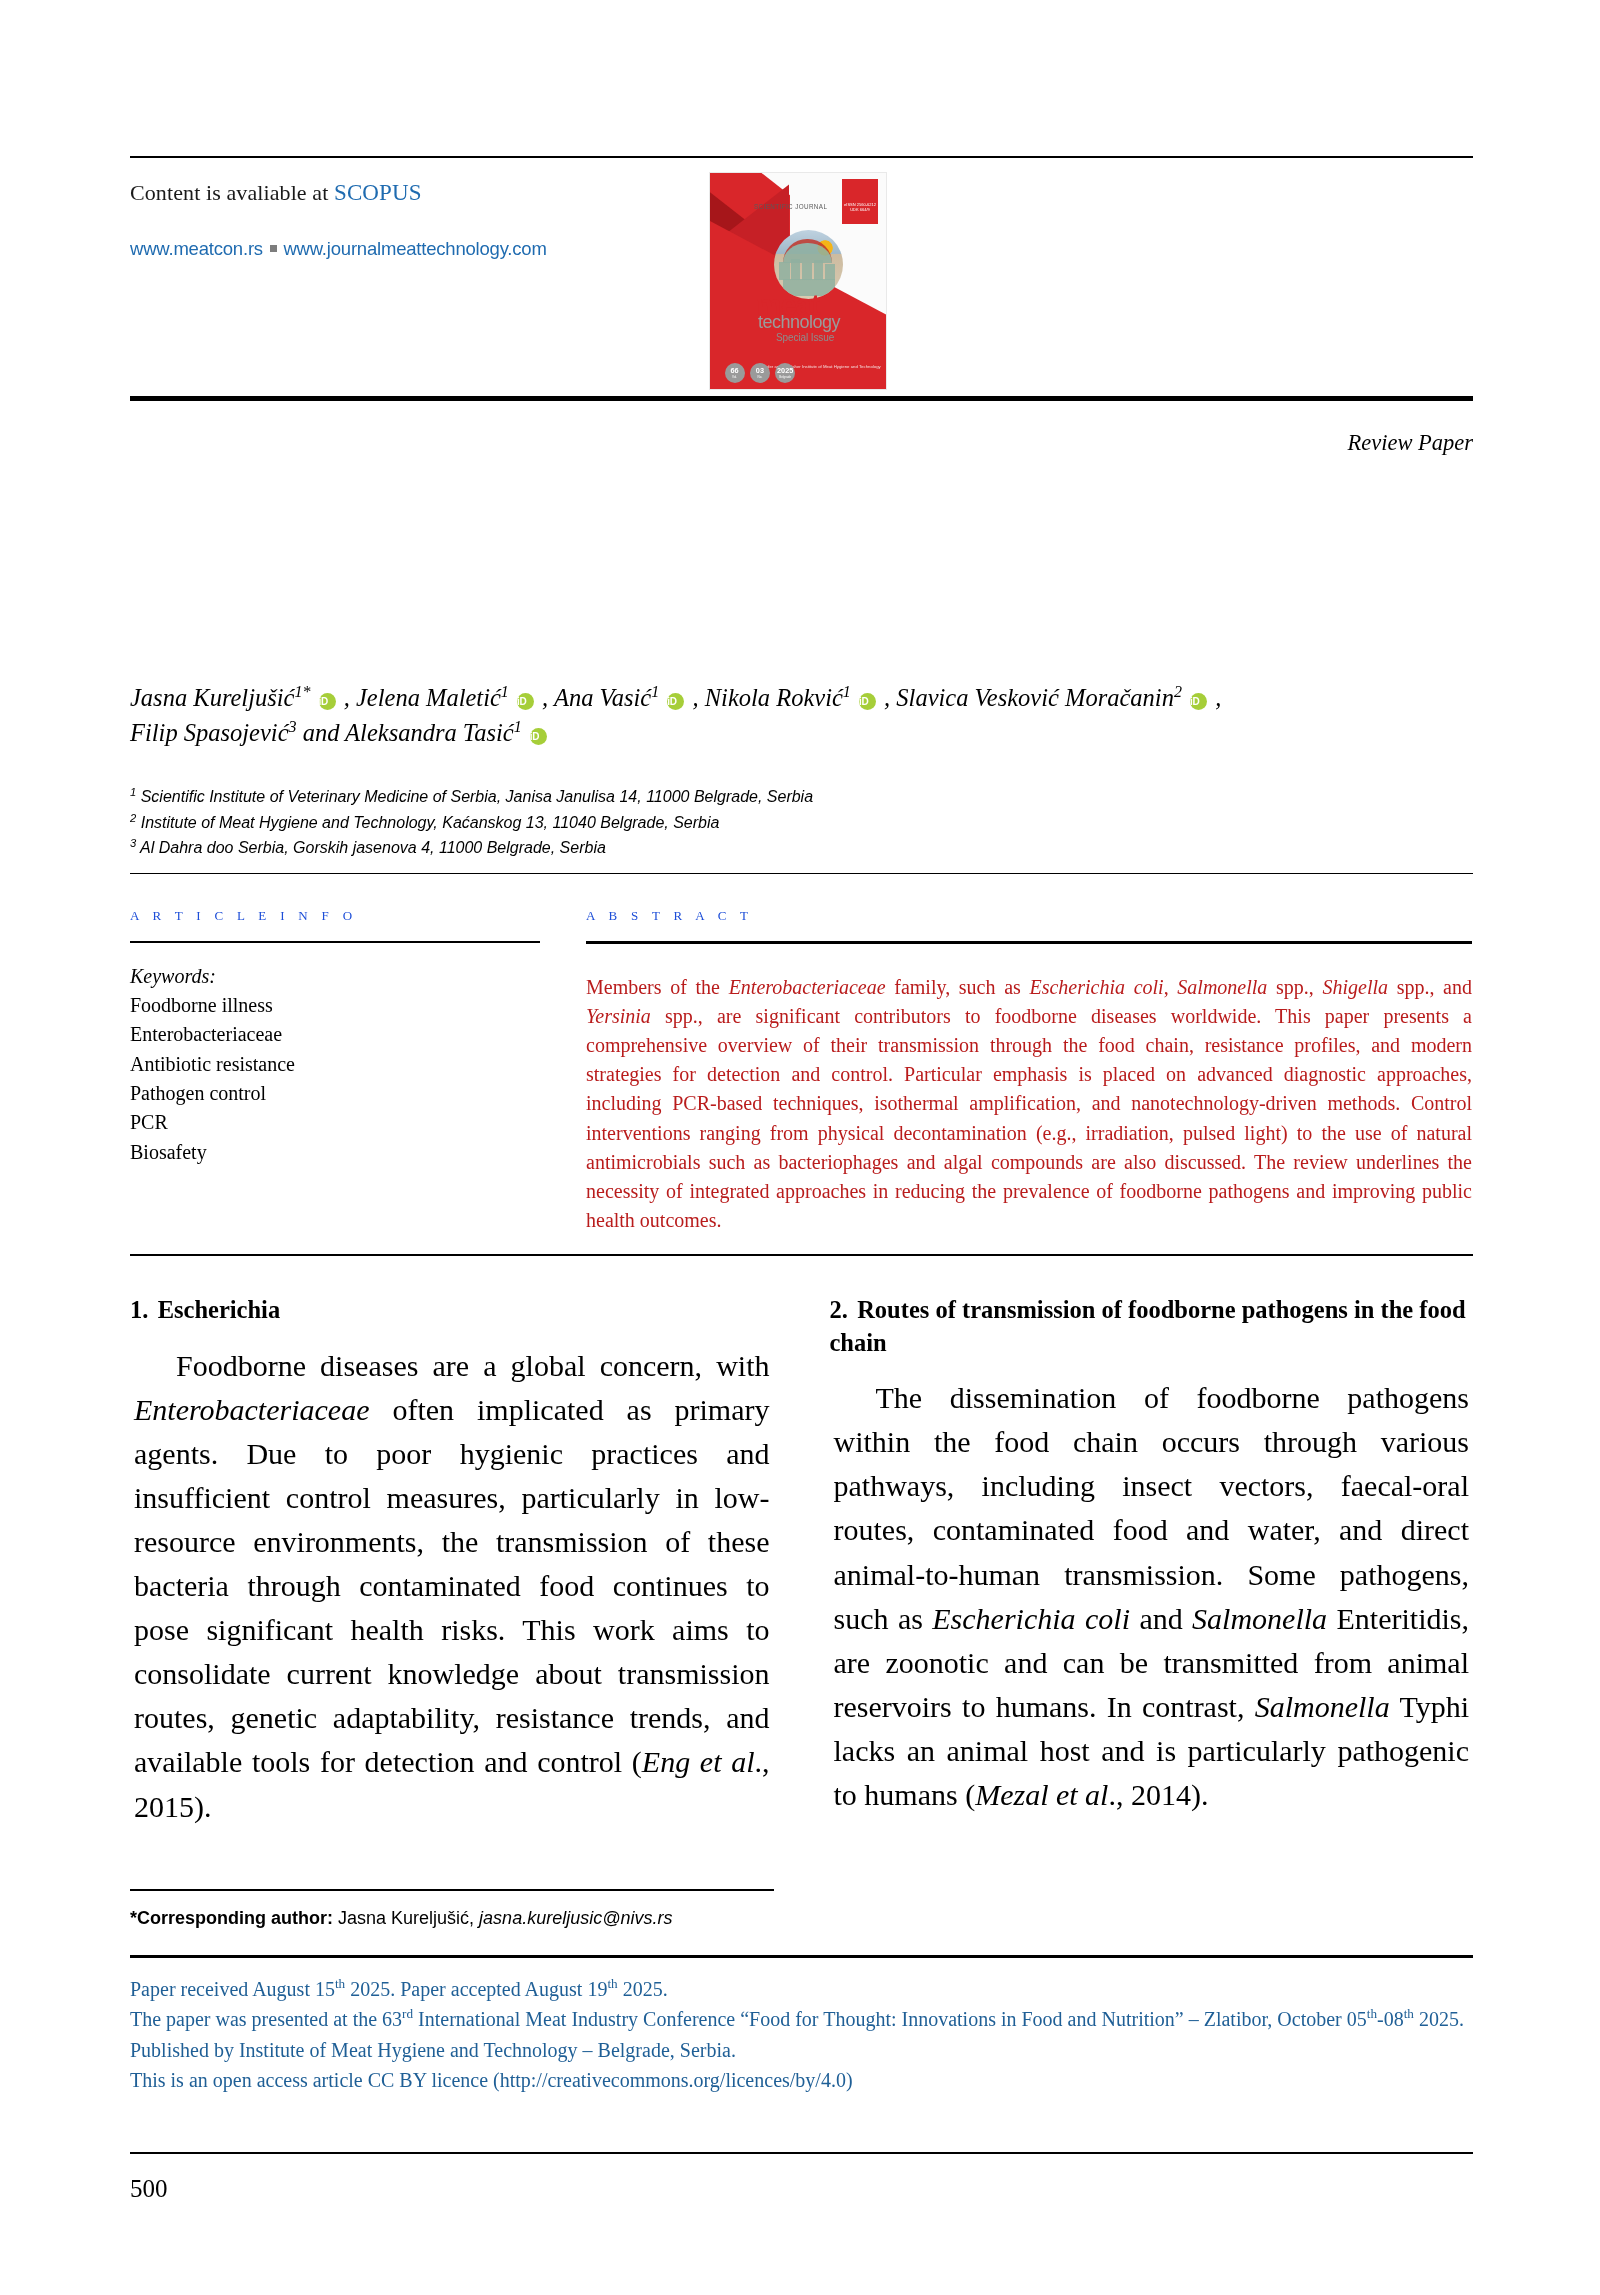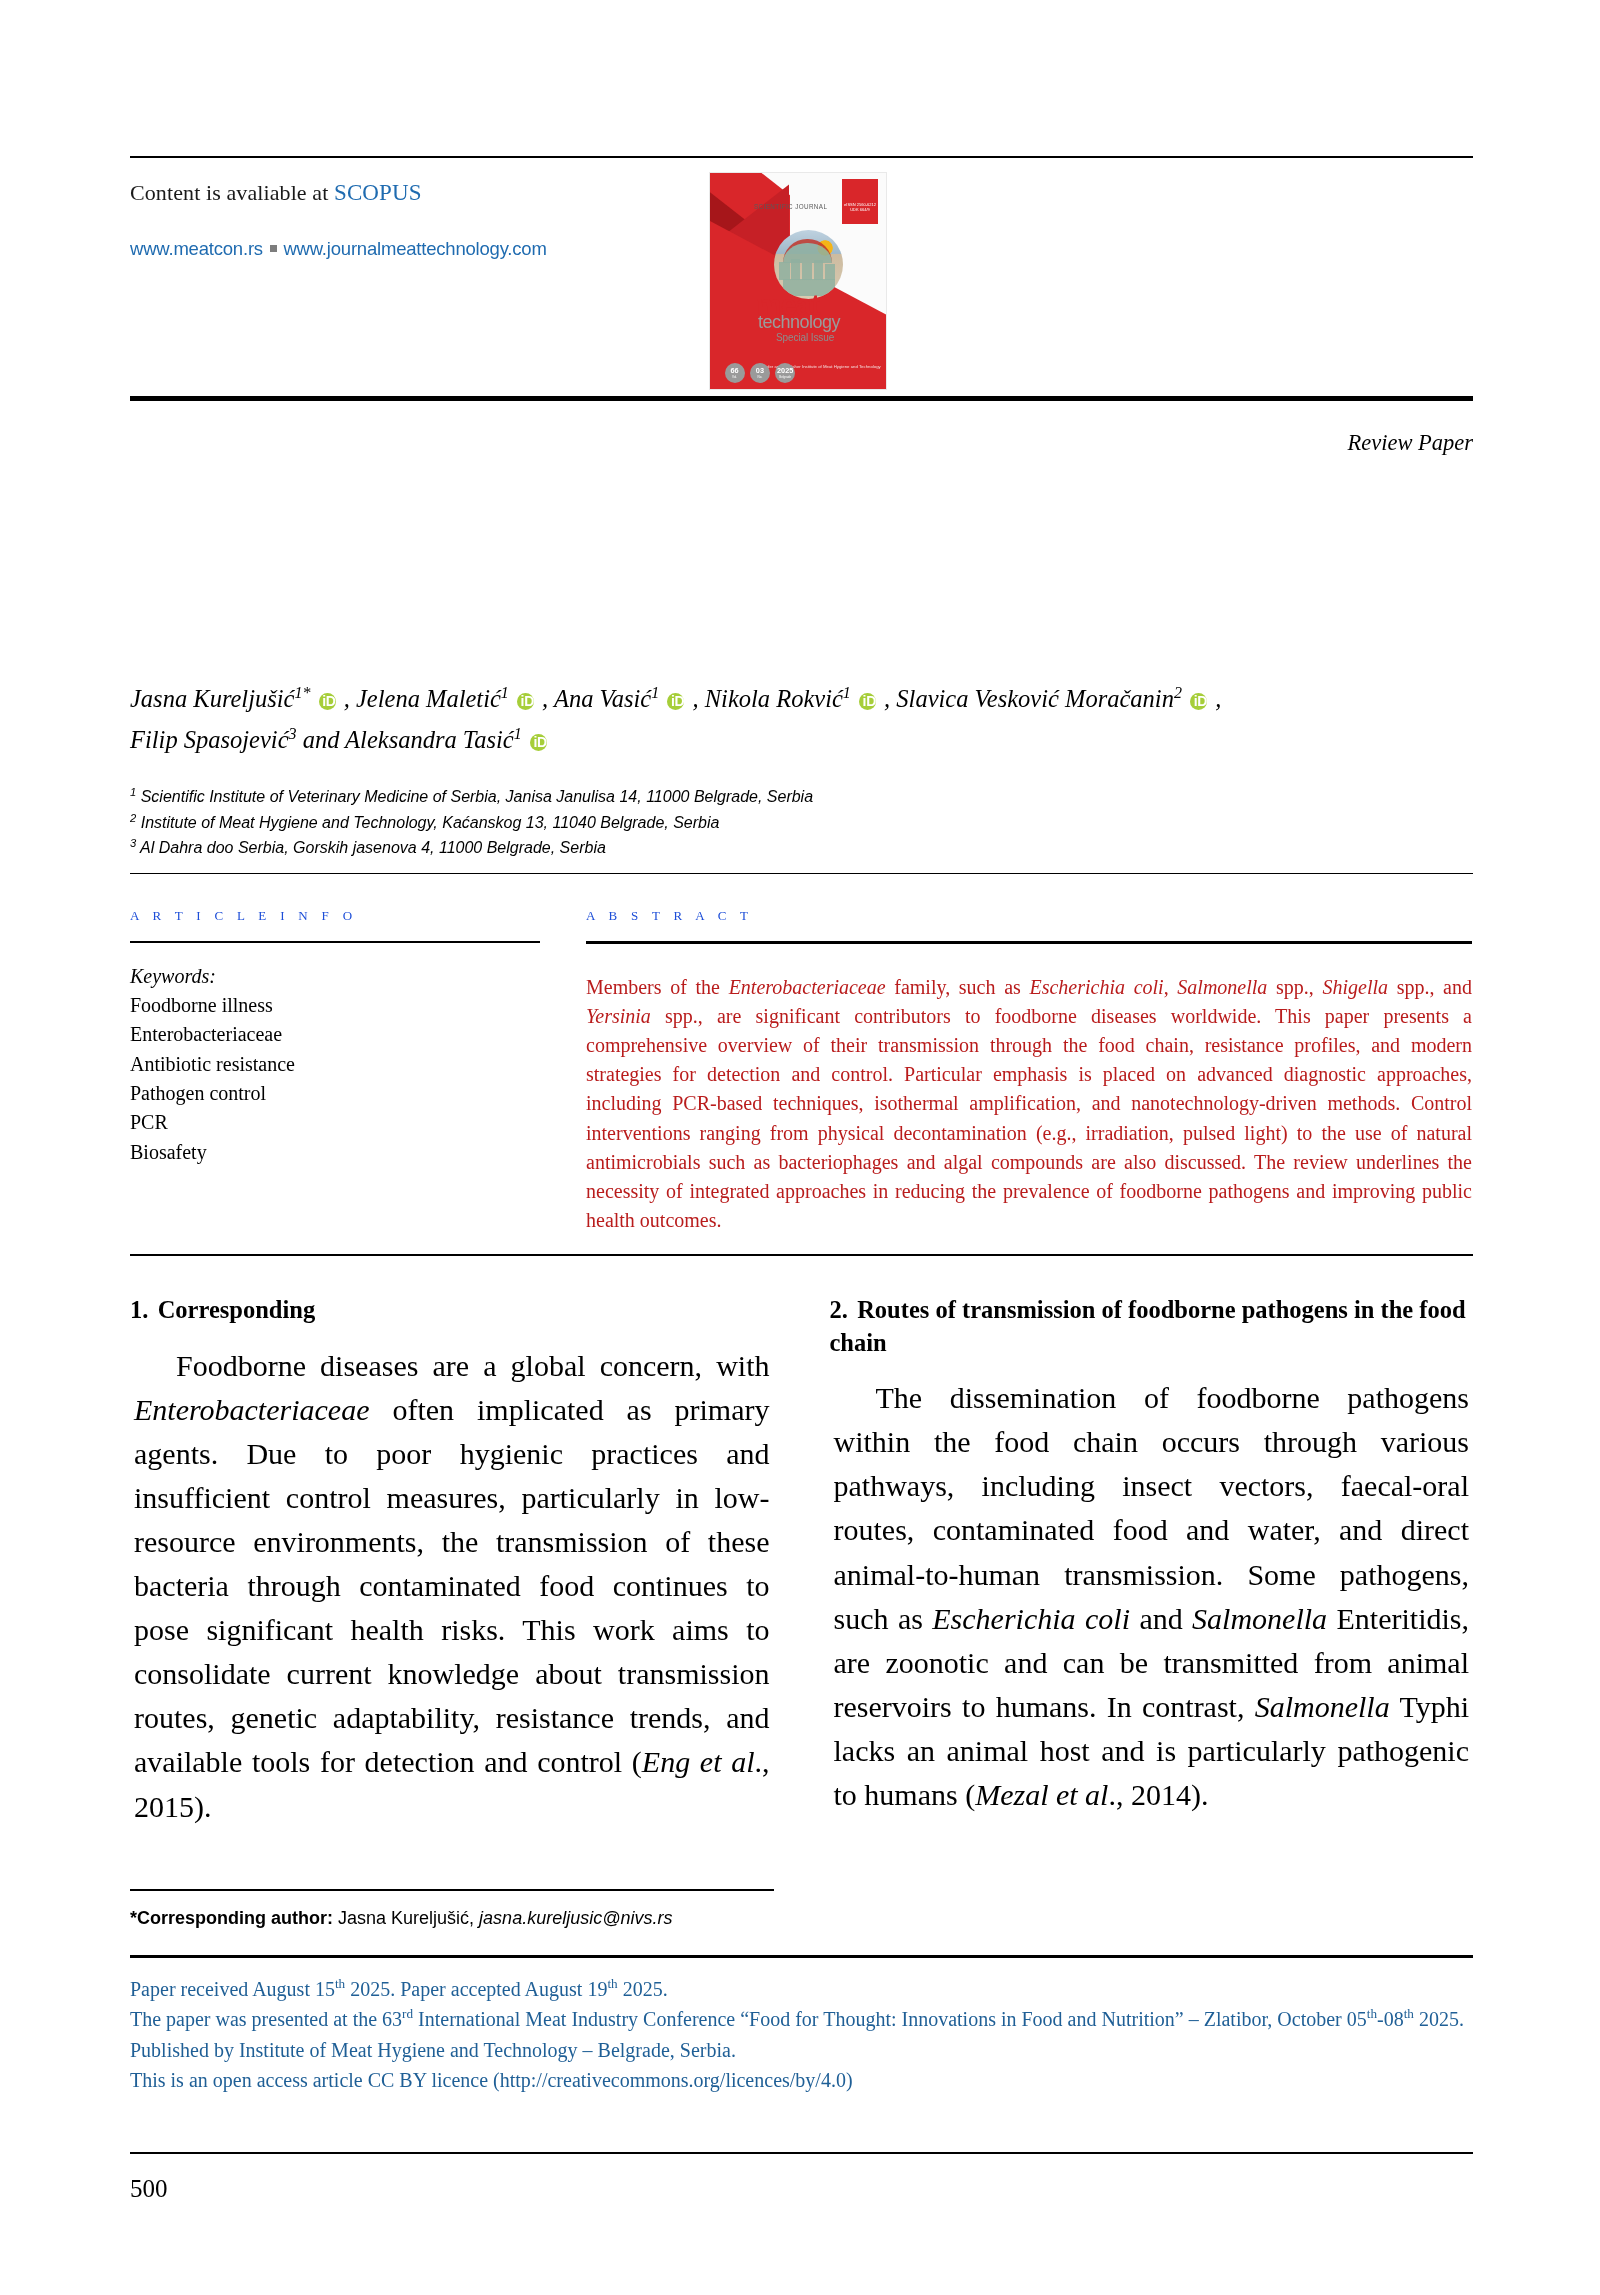--- a/index.html
+++ b/index.html
@@ -235,25 +235,25 @@
   .sup { font-size: 16px; vertical-align: super; font-style: italic; }
   .orcid {
     display: inline-block;
     width: 17px; height: 17px;
     border-radius: 50%;
     background: #a6ce39;
     color: #fff;
     font-family: "Liberation Sans", sans-serif;
     font-style: normal;
     font-weight: bold;
-    font-size: 14px;
+    font-size: 10px;
     line-height: 17px;
-    text-align: right;
+    text-align: left;
     vertical-align: 1.3px;
-    margin: 12px 2px;
+    margin: 5px 2px;
     letter-spacing: -0.3px;
   }
 
   
   .affils {
     position: absolute;
     left: 130px; top: 784px;
     width: 1343px;
     font-family: "Liberation Sans", sans-serif;
     font-style: italic;
@@ -498,21 +498,21 @@
     <div class="sec-label">A B S T R A C T</div>
     <div class="sec-rule"></div>
     <div class="abs-body">Members of the <i class="it">Enterobacteriaceae</i> family, such as <i class="it">Escherichia coli</i>, <i class="it">Salmonella</i> spp., <i class="it">Shigella</i> spp., and <i class="it">Yersinia</i> spp., are significant contributors to foodborne diseases worldwide. This paper presents a comprehensive overview of their transmission through the food chain, resistance profiles, and modern strategies for detection and control. Particular emphasis is placed on advanced diagnostic approaches, including PCR-based techniques, isothermal amplification, and nanotechnology-driven methods. Control interventions ranging from physical decontamination (e.g., irradiation, pulsed light) to the use of natural antimicrobials such as bacteriophages and algal compounds are also discussed. The review underlines the necessity of integrated approaches in reducing the prevalence of foodborne pathogens and improving public health outcomes.</div>
   </div>
 
   <div class="rule-abs"></div>
 
   <div class="body-cols">
     <div class="bcol">
       <div class="h2">
-        <span class="num">1.</span><span>Corresponding</span>
+        <span class="num">1.</span><span>Escherichia</span>
       </div>
       <p class="para">Foodborne diseases are a global concern, with <i class="it">Enterobacteriaceae</i> often implicated as primary agents. Due to poor hygienic practices and insufficient control measures, particularly in low-resource environments, the transmission of these bacteria through contaminated food continues to pose significant health risks. This work aims to consolidate current knowledge about transmission routes, genetic adaptability, resistance trends, and available tools for detection and control (<i class="it">Eng et al</i>., 2015).</p>
     </div>
     <div class="bcol">
       <div class="h2">
         <span class="num">2.</span><span>Routes of transmission of foodborne pathogens in the food chain</span>
       </div>
       <p class="para">The dissemination of foodborne pathogens within the food chain occurs through various pathways, including insect vectors, faecal-oral routes, contaminated food and water, and direct animal-to-human transmission. Some pathogens, such as <i class="it">Escherichia coli</i> and <i class="it">Salmonella</i> Enteritidis, are zoonotic and can be transmitted from animal reservoirs to humans. In contrast, <i class="it">Salmonella</i> Typhi lacks an animal host and is particularly pathogenic to humans (<i class="it">Mezal et al</i>., 2014).</p>
     </div>
   </div>

